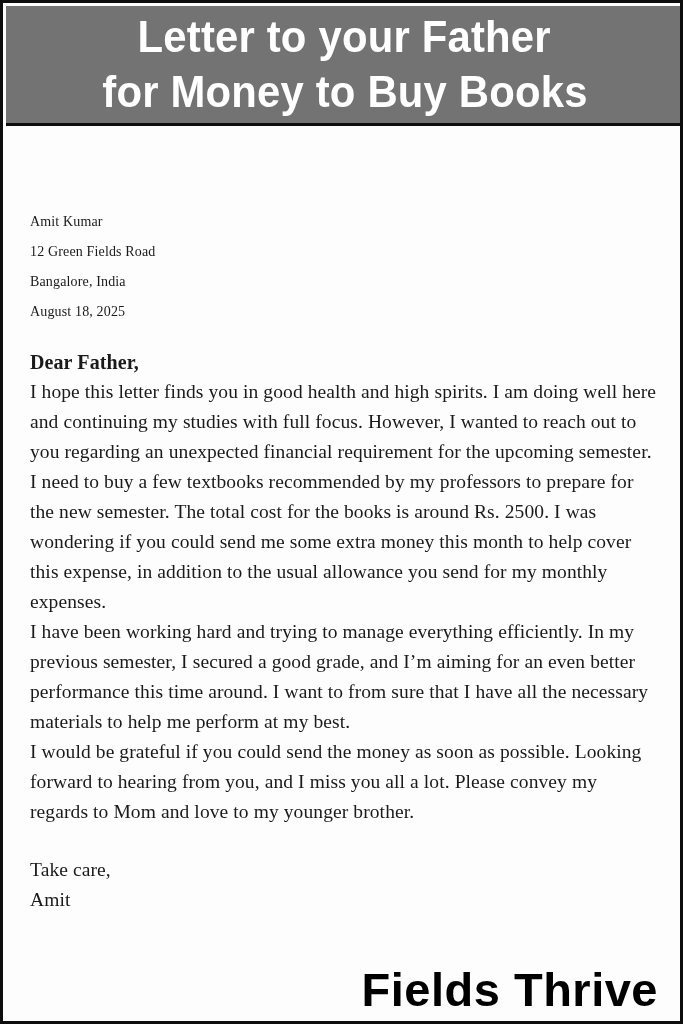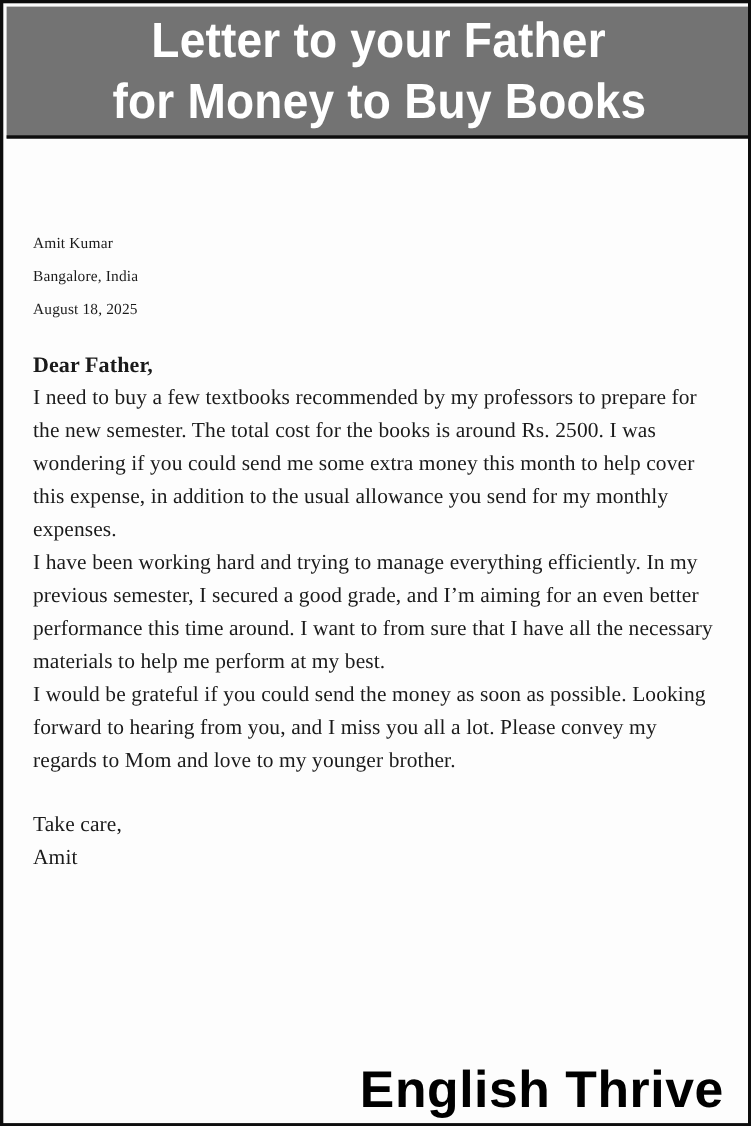--- a/index.html
+++ b/index.html
@@ -113,32 +113,34 @@
 
   <div class="header-banner">
     <div class="header-line">Letter to your Father</div>
     <div class="header-line">for Money to Buy Books</div>
   </div>
 
   <div class="letter-body">
 
     <div class="address-block">
       <div class="address-line">Amit Kumar</div>
+      <div class="address-line">12 Green Fields Road</div>
       <div class="address-line">Bangalore, India</div>
       <div class="address-line">August 18, 2025</div>
     </div>
 
     <p class="salutation">Dear Father,</p>
 
+    <p class="para">I hope this letter finds you in good health and high spirits. I am doing well here and continuing my studies with full focus. However, I wanted to reach out to you regarding an unexpected financial requirement for the upcoming semester.</p>
     <p class="para">I need to buy a few textbooks recommended by my professors to prepare for the new semester. The total cost for the books is around Rs. 2500. I was wondering if you could send me some extra money this month to help cover this expense, in addition to the usual allowance you send for my monthly expenses.</p>
     <p class="para">I have been working hard and trying to manage everything efficiently. In my previous semester, I secured a good grade, and I’m aiming for an even better performance this time around. I want to from sure that I have all the necessary materials to help me perform at my best.</p>
     <p class="para spaced-before">I would be grateful if you could send the money as soon as possible. Looking forward to hearing from you, and I miss you all a lot. Please convey my regards to Mom and love to my younger brother.</p>
 
     <div class="closing-block">
       <div class="closing-line">Take care,</div>
       <div class="closing-line">Amit</div>
     </div>
 
   </div>
 
-  <div class="brand">English Thrive</div>
+  <div class="brand">Fields Thrive</div>
 
 </div>
 
 </body></html>

